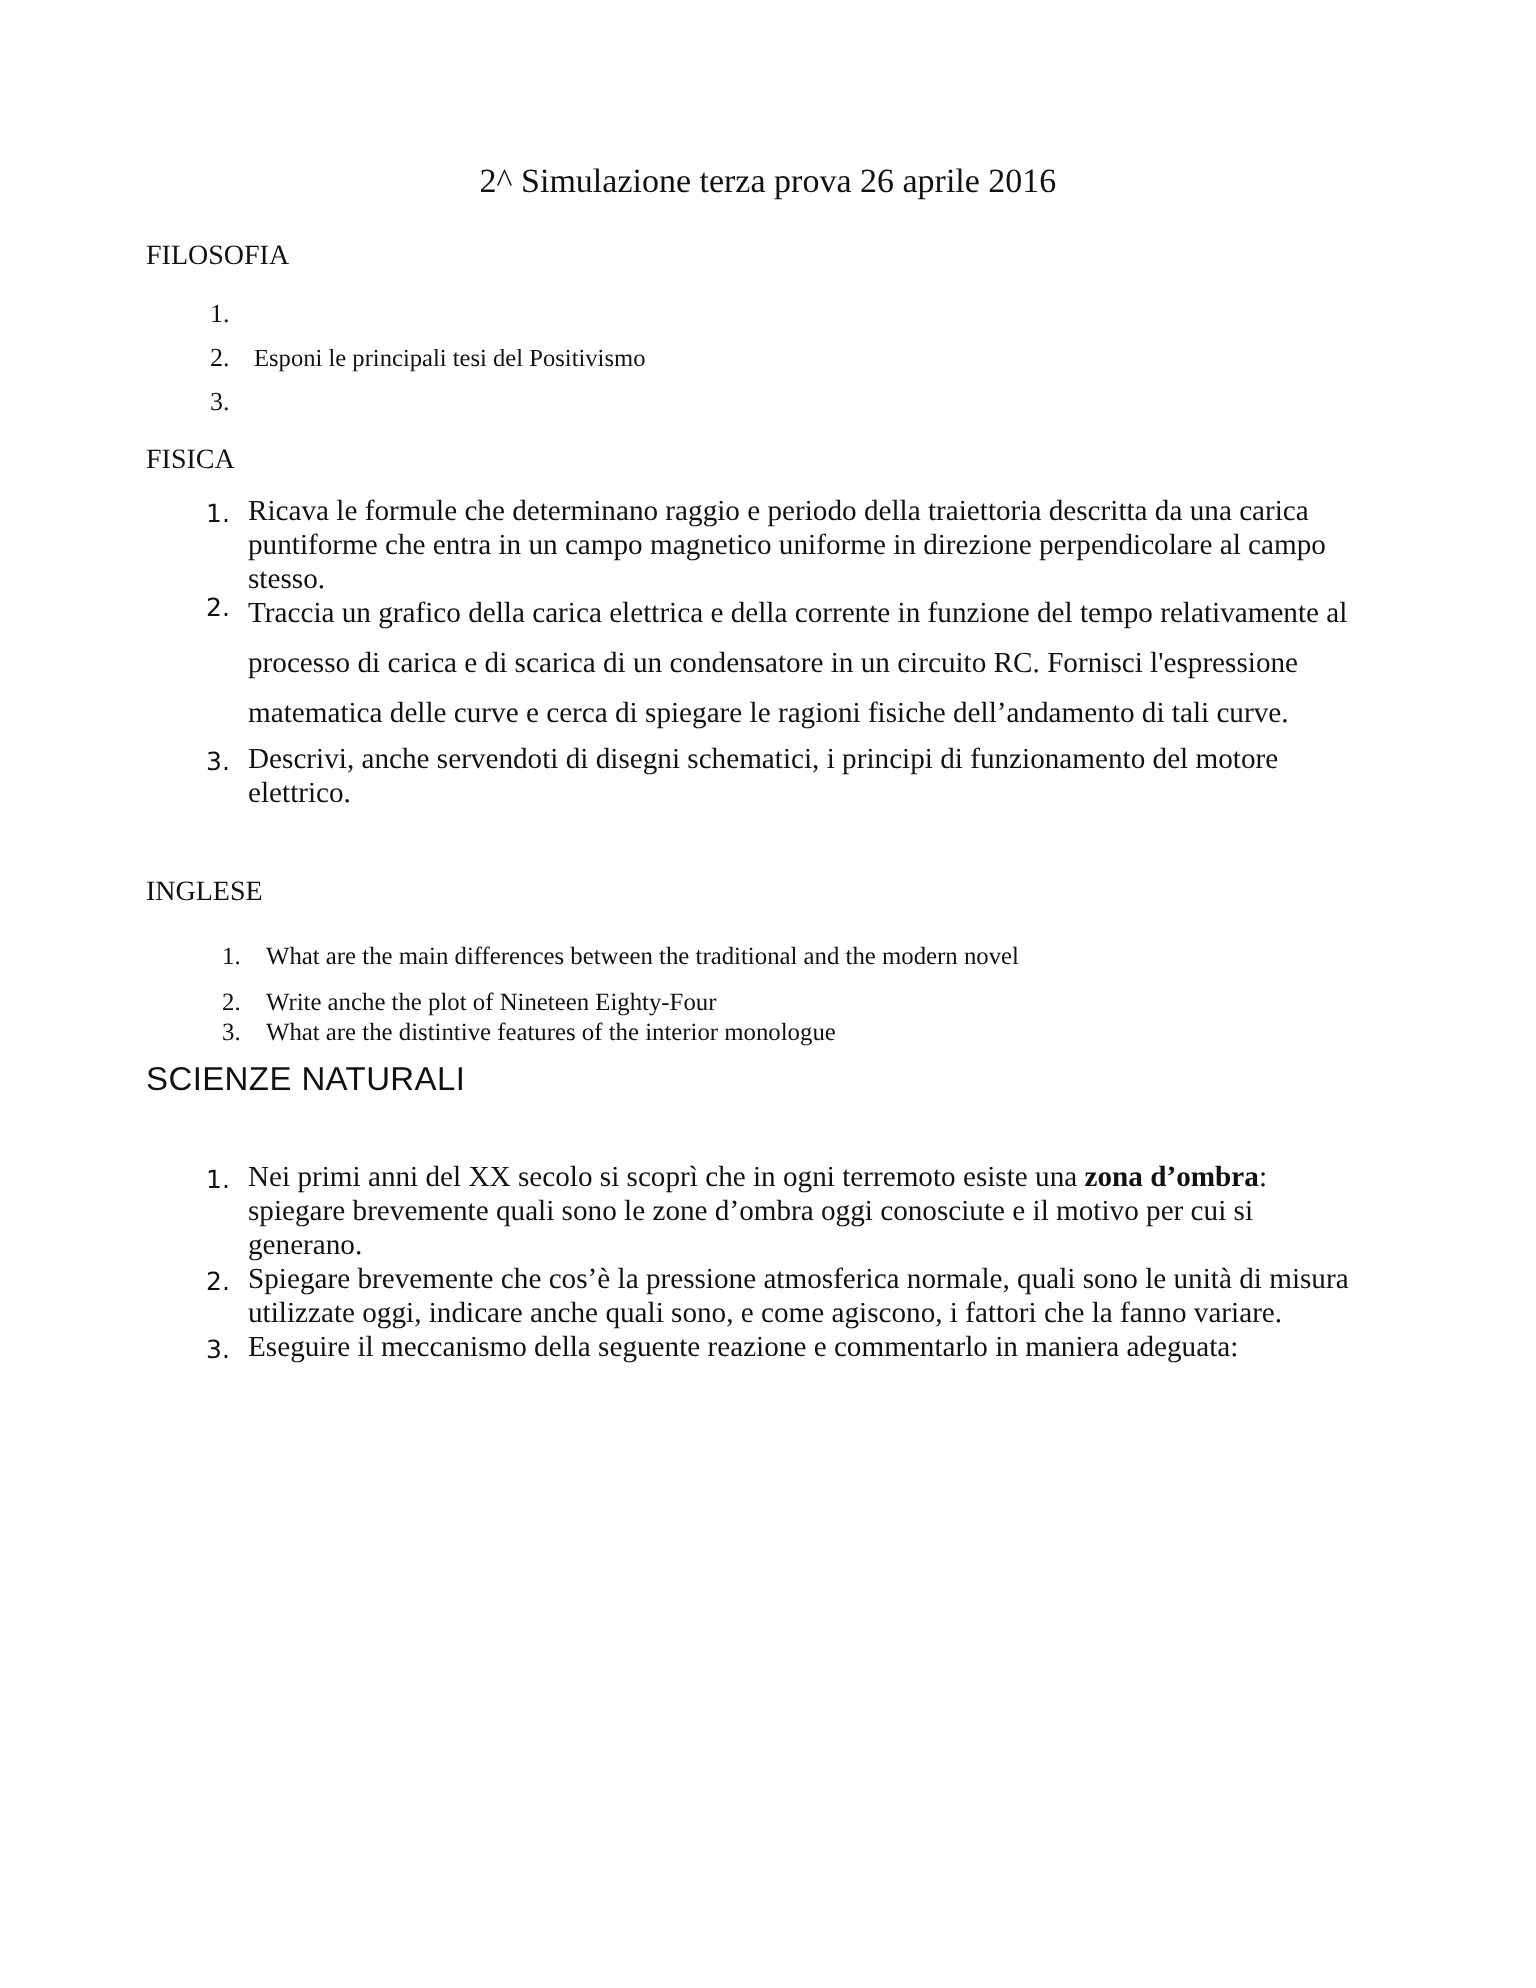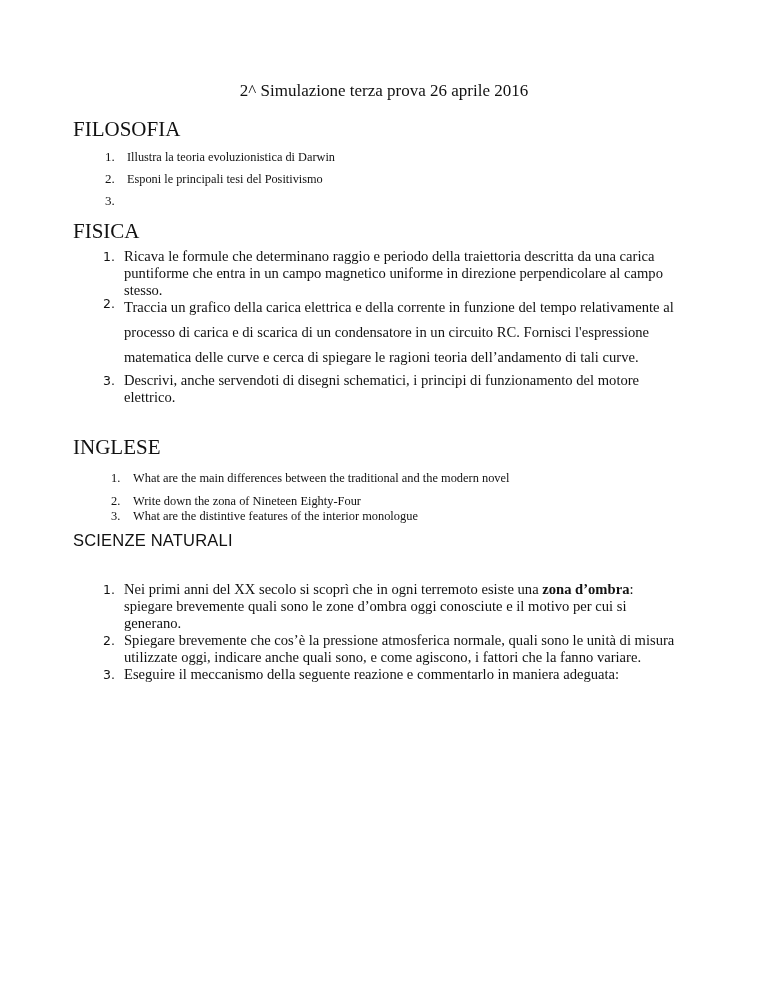--- a/index.html
+++ b/index.html
@@ -6,21 +6,21 @@
     body {
       width: 768px; height: 994px; overflow: hidden; position: relative;
       font-family: "Liberation Serif", serif; color: #111111;
     }
     .page { position: absolute; left: 0; top: 0; width: 768px; height: 994px; }
     .title {
       position: absolute; top: 81px; left: 0; width: 768px; text-align: center;
       font-size: 17px; line-height: 20px;
     }
     .heading {
-      position: absolute; left: 73px; font-size: 21px; line-height: 20px; margin: 0; font-weight: normal;
+      position: absolute; left: 73px; font-size: 14px; line-height: 20px; margin: 0; font-weight: normal;
     }
     .heading.sans { font-family: "Liberation Sans", sans-serif; font-size: 16.5px; letter-spacing: 0.2px; }
     ol { list-style: none; margin: 0; padding: 0; position: absolute; }
     li { position: relative; }
     .num { position: absolute; left: 0; }
     .num.sans { font-family: "DejaVu Sans", sans-serif; font-size: 12.5px; }
     .txt { display: block; }
 
     
     #filo-list { left: 105px; top: 149px; font-size: 12.3px; }
@@ -52,56 +52,55 @@
 </head>
 <body>
 
 <div class="page">
   <div class="title">2^ Simulazione terza prova 26 aprile 2016</div>
 
   <h2 class="heading" style="top:119px">FILOSOFIA</h2>
   <ol id="filo-list">
     <li>
         <span class="num">1.</span>
-        <span class="txt">Illustra la teoria evoluzionistica di Darwin</span>
       </li>
     <li>
         <span class="num">2.</span>
         <span class="txt">Esponi le principali tesi del Positivismo</span>
       </li>
     <li>
         <span class="num">3.</span>
       </li>
   </ol>
 
   <h2 class="heading" style="top:221px">FISICA</h2>
   <ol id="fis-list">
     <li>
         <span class="num sans">1.</span>
         <span class="txt">Ricava le formule che determinano raggio e periodo della traiettoria descritta da una carica puntiforme che entra in un campo magnetico uniforme in direzione perpendicolare al campo stesso.</span>
       </li>
     <li class="spaced">
         <span class="num sans">2.</span>
-        <span class="txt" style="margin-top:-4px">Traccia un grafico della carica elettrica e della corrente in funzione del tempo relativamente al processo di carica e di scarica di un condensatore in un circuito RC. Fornisci l'espressione matematica delle curve e cerca di spiegare le ragioni  teoria dell’andamento di tali curve.</span>
+        <span class="txt" style="margin-top:-4px">Traccia un grafico della carica elettrica e della corrente in funzione del tempo relativamente al processo di carica e di scarica di un condensatore in un circuito RC. Fornisci l'espressione matematica delle curve e cerca di spiegare le ragioni  fisiche dell’andamento di tali curve.</span>
       </li>
     <li style="margin-top:2px">
         <span class="num sans">3.</span>
         <span class="txt">Descrivi, anche servendoti di disegni schematici, i principi di funzionamento del motore elettrico.</span>
       </li>
   </ol>
 
   <h2 class="heading" style="top:437px">INGLESE</h2>
   <ol id="ing-list">
     <li>
         <span class="num">1.</span>
         <span class="txt">What are the main differences between the traditional and the modern novel</span>
       </li>
     <li>
         <span class="num">2.</span>
-        <span class="txt">Write down the zona of Nineteen Eighty-Four</span>
+        <span class="txt">Write anche the plot of Nineteen Eighty-Four</span>
       </li>
     <li>
         <span class="num">3.</span>
         <span class="txt">What are the distintive features of the interior monologue</span>
       </li>
   </ol>
 
   <h2 class="heading sans" style="top:530px">SCIENZE NATURALI</h2>
   <ol id="sci-list">
     <li>

